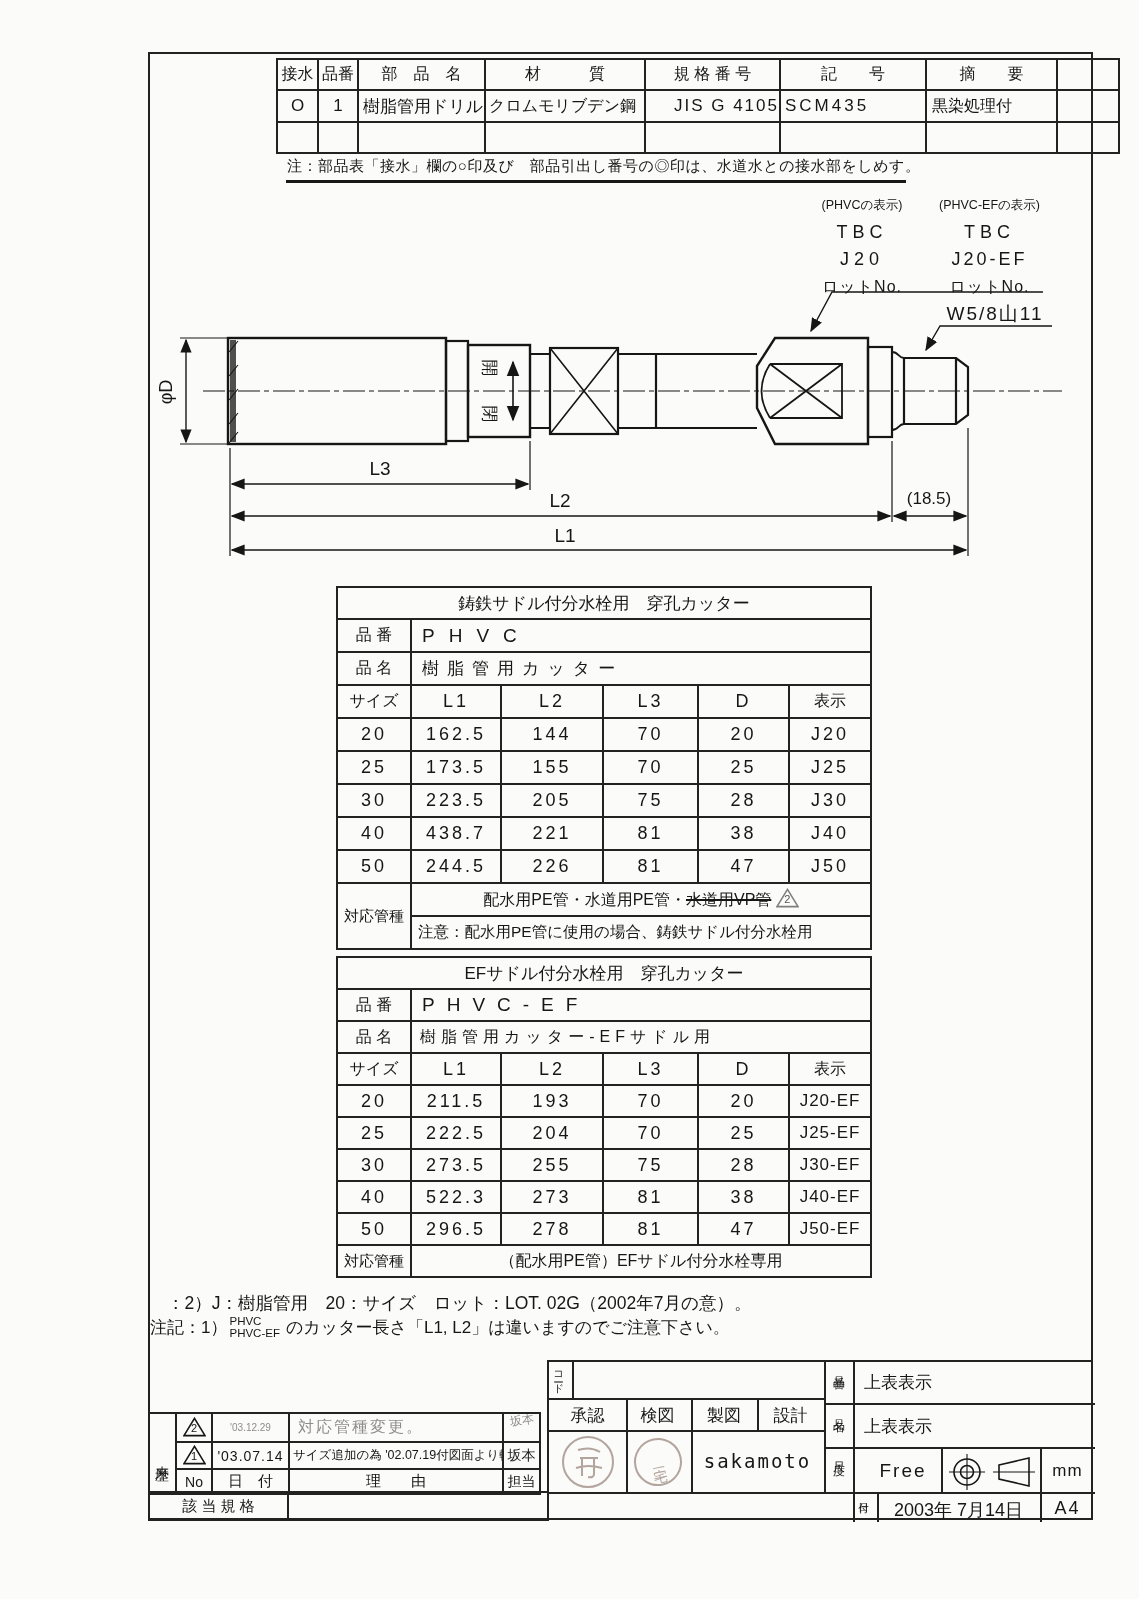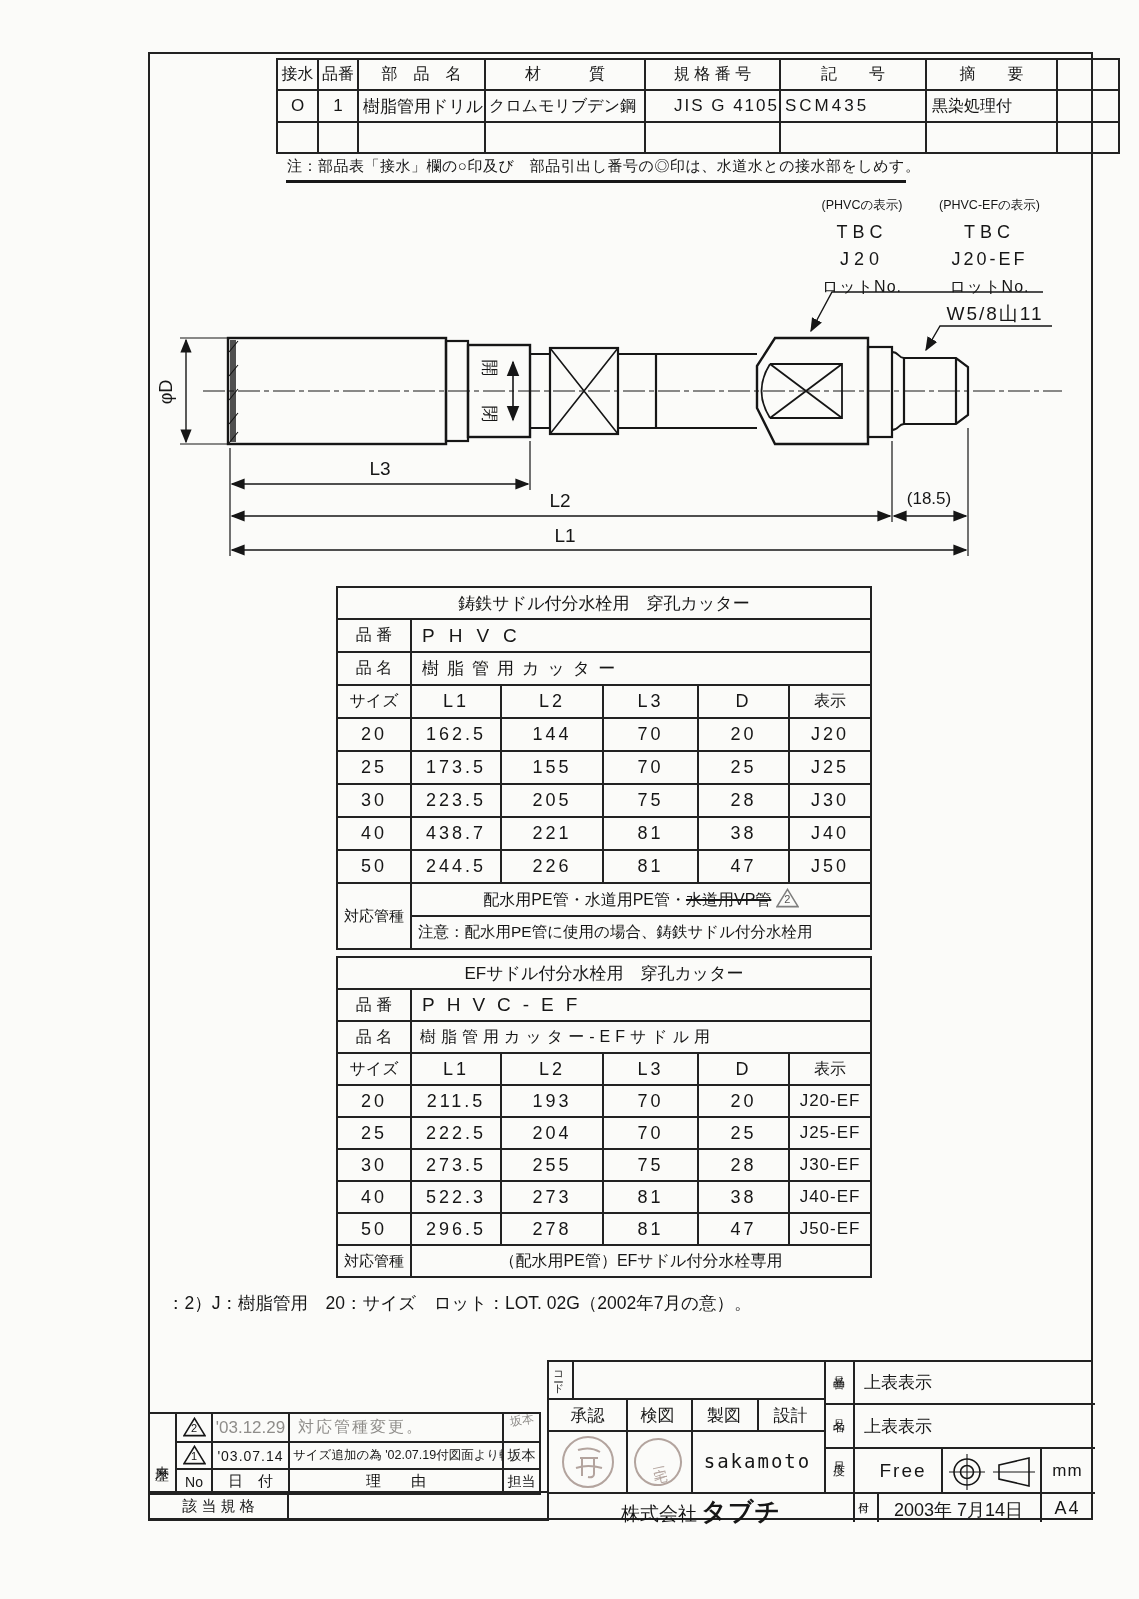--- a/index.html
+++ b/index.html
@@ -303,40 +303,48 @@
           <td class="c" style="font-size:17px;letter-spacing:1px;">J50-EF</td>
         </tr>
     <tr style="height:32px;">
       <td class="c" style="font-size:15px;">対応管種</td>
       <td colspan="5" class="c" style="font-size:16px;">（配水用PE管）EFサドル付分水栓専用</td>
     </tr>
   </tbody>
     </table>
 
   <div class="abs" style="left:167px; top:1291px; font-size:17.5px;">：2）J：樹脂管用　20：サイズ　ロット：LOT. 02G（2002年7月の意）。</div>
+  <div class="abs" style="left:150px; top:1315px; display:flex; align-items:center;">
+    <span style="font-size:17px;">注記：1）</span>
+    <span style="display:inline-block; font-size:11.5px; line-height:12px; margin:0 6px 0 2px; text-align:left;">
+      <span style="display:block;">PHVC</span>
+      <span style="display:block;">PHVC-EF</span>
+    </span>
+    <span style="font-size:17px;">のカッター長さ「L1, L2」は違いますのでご注意下さい。</span>
+  </div>
 
   <table class="abs" style="left:148px; top:1412px; width:391px;">
     <colgroup>
         <col style="width:27px">
         <col style="width:36px">
         <col style="width:77px">
         <col style="width:214px">
         <col style="width:37px">
       </colgroup>
     <tbody>
         <tr style="height:29px;">
       <td rowspan="3" class="c">
         <span class="vtext" style="font-size:14px;">来歴</span>
       </td>
       <td class="c">
         <span class="revtri"><svg width="23" height="20" viewBox="0 0 24 20">
                 <polygon points="12,1 23,19 1,19" fill="none" stroke="#161616" stroke-width="1.7"></polygon>
               </svg><i>2</i></span>
       </td>
-      <td class="c hw" style="font-size:17px;">'03.12.29</td>
+      <td class="c hw" style="font-size:10px;">'03.12.29</td>
       <td class="hw" style="padding-left:8px; font-size:16px; letter-spacing:2px;">対応管種変更。</td>
       <td class="hw c" style="font-size:12px;">
         <span style="display:inline-block; transform:translateY(-7px) rotate(-8deg);">坂本</span>
       </td>
     </tr>
     <tr style="height:27px;">
       <td class="c">
         <span class="revtri"><svg width="23" height="20" viewBox="0 0 24 20">
                 <polygon points="12,1 23,19 1,19" fill="none" stroke="#161616" stroke-width="1.7"></polygon>
               </svg><i>1</i></span>
@@ -416,22 +424,18 @@
           <circle cx="20" cy="18" r="13"></circle>
             <circle cx="20" cy="18" r="6.5"></circle>
           <path d="M20,0 V36 M2,18 H38" stroke-width="1.1"></path>
           <path d="M52,11 L82,4 V32 L52,25 Z"></path>
           <path d="M46,18 H88" stroke-width="1.1"></path>
         </g>
       </svg>
     </div>
     <div class="abs c" style="left:491px; top:99px; width:55px; font-size:17px; letter-spacing:1px;">mm</div>
 
-    <div class="abs c" style="left:0; top:133px; width:304px;">
-      <span style="font-size:19px;">株式会社</span>
-      <span style="font-size:25px; font-weight:bold; letter-spacing:1px;">タブチ</span>
-    </div>
     <div class="abs vtext" style="left:308px; top:133px; font-size:10.5px; height:26px; letter-spacing:0;">日付</div>
     <div class="abs c" style="left:328px; top:136px; width:163px; font-size:18px;">2003年 7月14日</div>
     <div class="abs c" style="left:491px; top:136px; width:55px; font-size:18px; letter-spacing:2px;">A4</div>
   </div>
 
 </div>
 
 </body></html>

